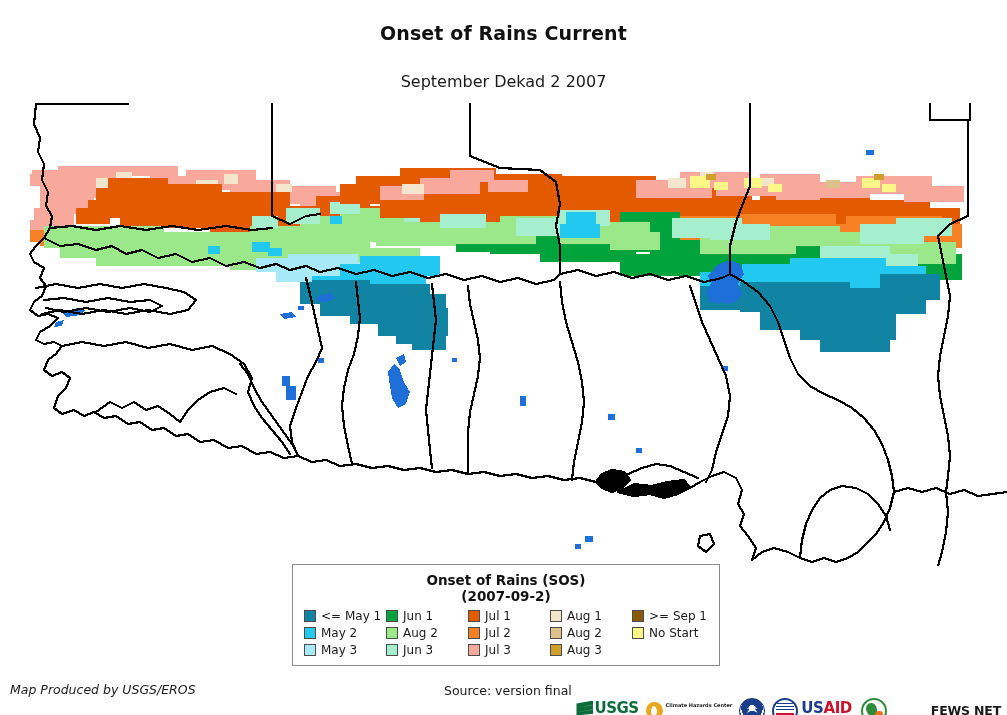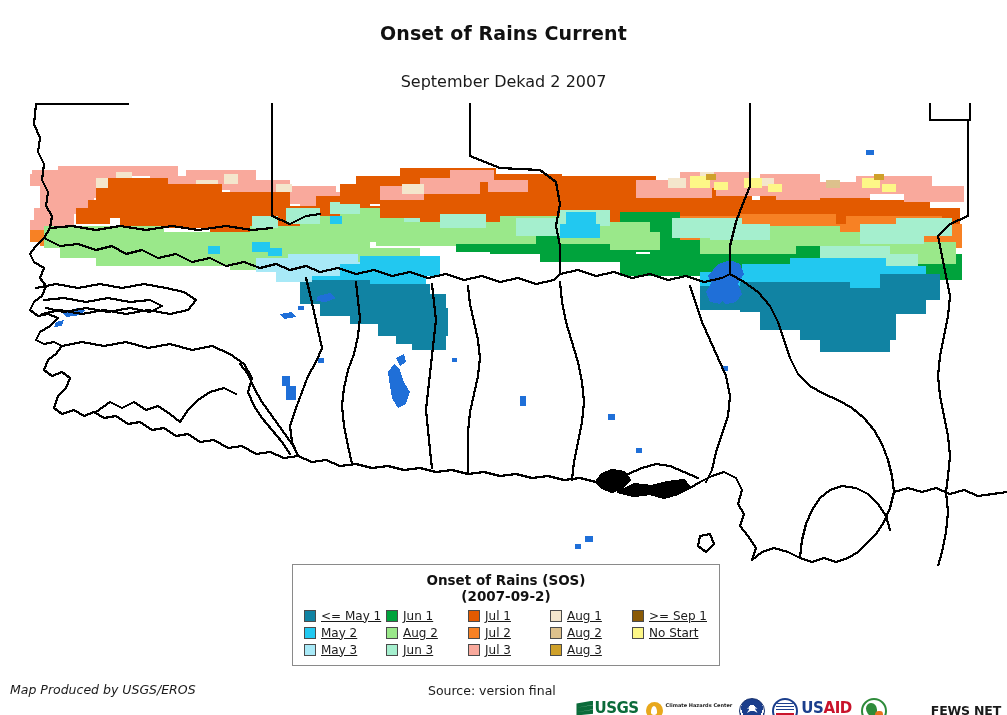--- a/index.html
+++ b/index.html
@@ -90,21 +90,20 @@
     width: 82px;
     display: flex;
     flex-direction: column;
     gap: 1px;
   }
   .legend-entry {
     display: flex;
     align-items: center;
     height: 16px;
     gap: 5px;
-    text-decoration: underline;
   }
   .legend-swatch {
     width: 12px;
     height: 12px;
     border: 1px solid #4b4b4b;
     box-sizing: border-box;
     flex: 0 0 auto;
   }
   .legend-label {
     font-size: 12px;
@@ -117,21 +116,21 @@
   #footer-producer {
     position: absolute;
     left: 10px;
     top: 682px;
     font-size: 12.5px;
     color: #1a1a1a;
     font-style: italic;
   }
   #footer-source {
     position: absolute;
-    left: 428px;
+    left: 444px;
     top: 683px;
     font-size: 12.5px;
     color: #1a1a1a;
   }
   #footer-logos {
     position: absolute;
     right: 6px;
     top: 674px;
     height: 34px;
     display: flex;

